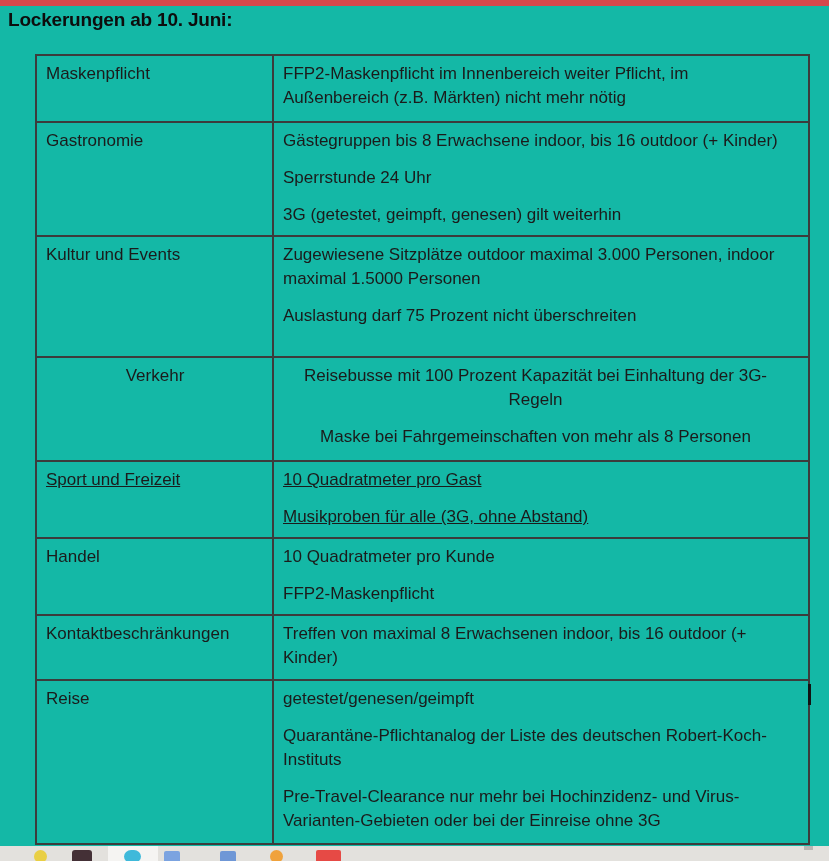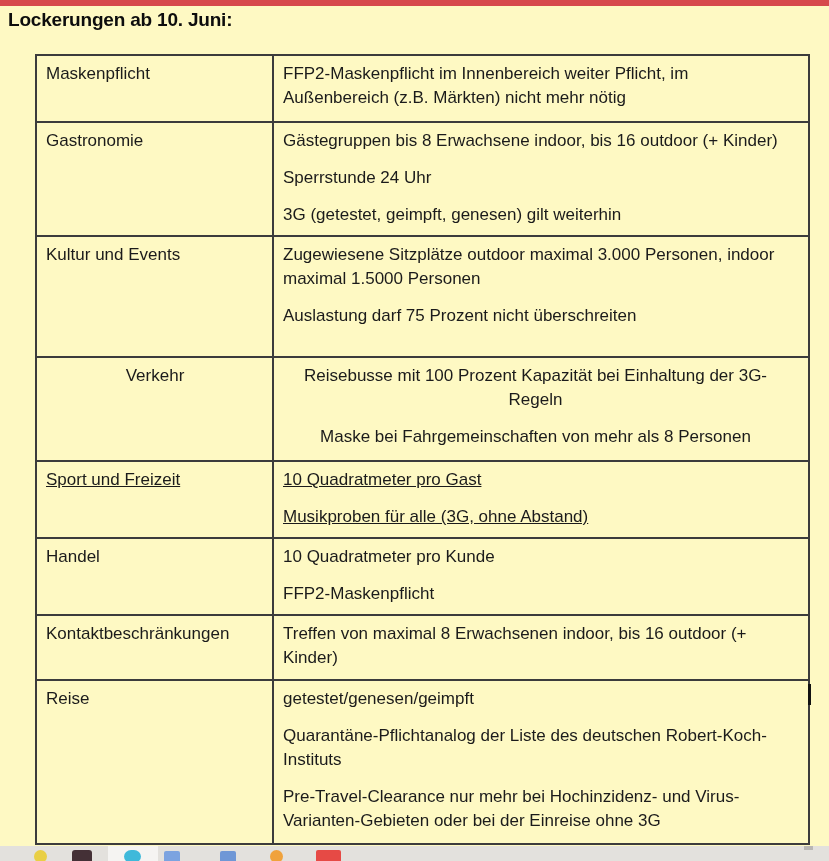--- a/index.html
+++ b/index.html
@@ -3,21 +3,21 @@
 <meta charset="utf-8">
 <style>
   * { margin: 0; padding: 0; box-sizing: border-box; }
   html, body {
     width: 829px; height: 861px;
     background: #ffffff;
     overflow: hidden;
     font-family: "Liberation Sans", sans-serif;
     color: #1b1b1b;
   }
-  .screen { position: relative; width: 829px; height: 861px; background: #fef9c3; }
+  .screen { position: relative; width: 829px; height: 861px; background: #14b8a6; }
 
   .top-accent-bar {
     position: absolute; left: 0; top: 0;
     width: 829px; height: 6px;
     background: #d6494c;
   }
 
   .doc-title {
     position: absolute; left: 8px; top: 9px;
     font-size: 19px; font-weight: bold; color: #0d0d0d;

